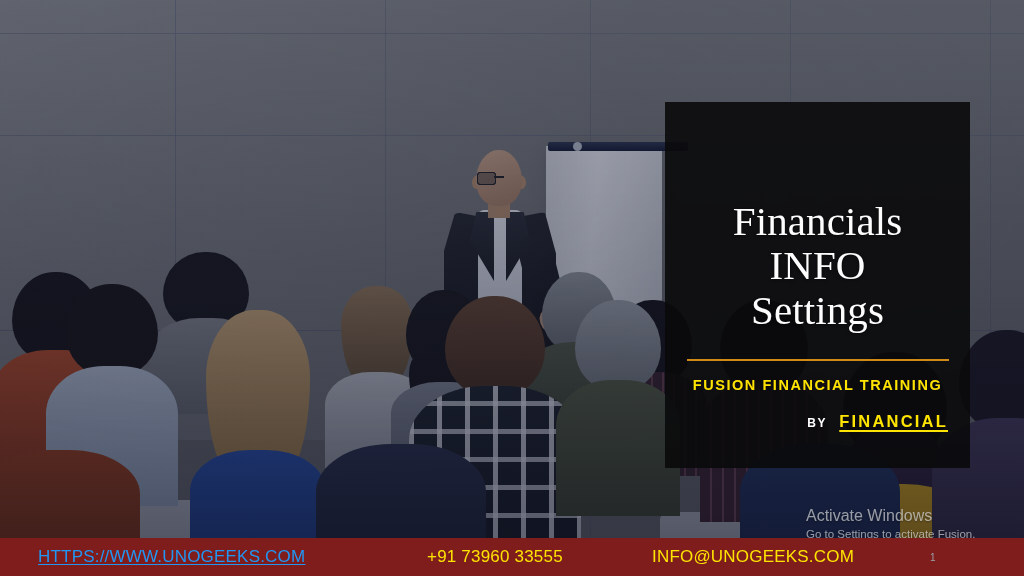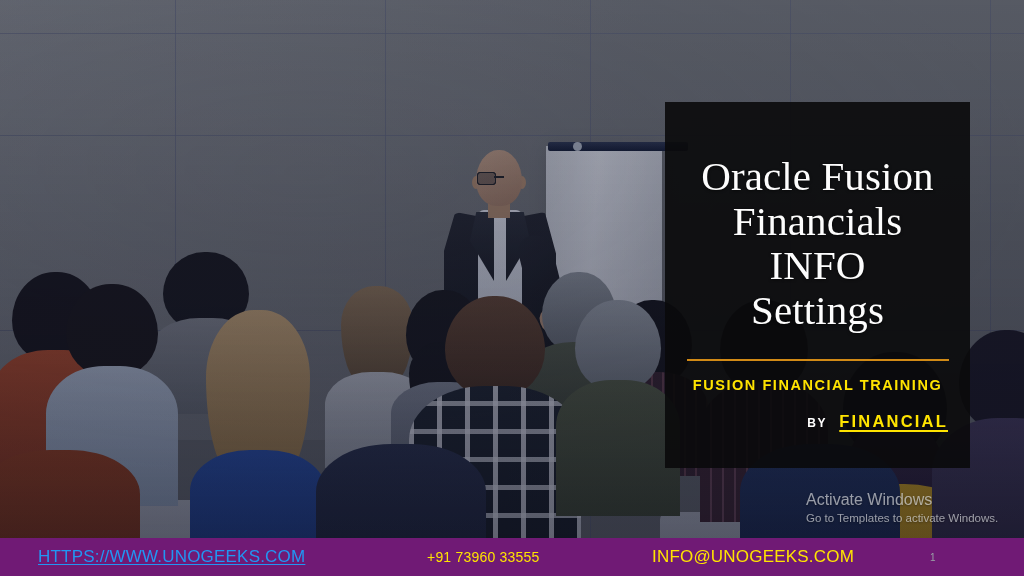--- a/index.html
+++ b/index.html
@@ -242,53 +242,53 @@
     letter-spacing: 2.2px;
     text-decoration: underline;
     text-underline-offset: 3px;
     text-decoration-thickness: 2px;
     margin-left: 8px;
   }
 
   
   .watermark {
     position: absolute;
-    left: 806px; top: 490px;
+    left: 806px; top: 506px;
     color: rgba(236,238,240,.62);
     text-shadow: 0 1px 2px rgba(0,0,0,.35);
     pointer-events: none;
   }
   .watermark .wm-title { font-size: 16px; line-height: 20px; font-weight: 400; }
   .watermark .wm-sub   { font-size: 11.5px; line-height: 16px; font-weight: 400; }
 
   
   .footer {
     position: absolute;
     left: 0; right: 0; bottom: 0;
     height: 38px;
-    background: #701a75;
+    background: #7f1d1d;
     display: flex;
     align-items: center;
     padding-left: 44px;
   }
   .footer-url {
     position: absolute;
     left: 38px;
     color: #2196f3;
     font-size: 17px;
     letter-spacing: .2px;
     text-decoration: underline;
     text-underline-offset: 2px;
     white-space: nowrap;
   }
   .footer-phone {
     position: absolute;
     left: 427px;
     color: #ffe400;
-    font-size: 14px;
+    font-size: 17px;
     letter-spacing: .2px;
     white-space: nowrap;
   }
   .footer-email {
     position: absolute;
     left: 652px;
     color: #ffe400;
     font-size: 17px;
     letter-spacing: .2px;
     white-space: nowrap;
@@ -428,39 +428,39 @@
     <div class="person" style="left:0px; top:430px; width:120px; height:146px;">
       <div class="body" style="top:20px; width:160px; height:130px; background:linear-gradient(#a8431f,#7f3014);"></div>
     </div>
 
     <div class="photo-grade"></div>
     <div class="photo-tint"></div>
   </div>
 
   <div class="title-panel">
     <h1 class="title-main">
-      <span>Oracle Fusion</span><br>
+      <br>
       <span>Financials</span><br>
       <span>INFO</span><br>
       <span>Settings</span>
     </h1>
 
     <div class="divider"></div>
 
     <div class="subtitle">FUSION FINANCIAL TRAINING</div>
 
     <div class="byline">
       <span class="by">BY</span>
       <span class="brand">FINANCIAL</span>
     </div>
   </div>
 
   <div class="watermark">
     <div class="wm-title">Activate Windows</div>
-    <div class="wm-sub">Go to Templates to activate Windows.</div>
+    <div class="wm-sub">Go to Settings to activate Fusion.</div>
   </div>
 
   <div class="footer">
     <a class="footer-url" href="#">HTTPS://WWW.UNOGEEKS.COM</a>
     <span class="footer-phone">+91 73960 33555</span>
     <span class="footer-email">INFO@UNOGEEKS.COM</span>
     <span class="footer-page">1</span>
   </div>
 
 </div>

